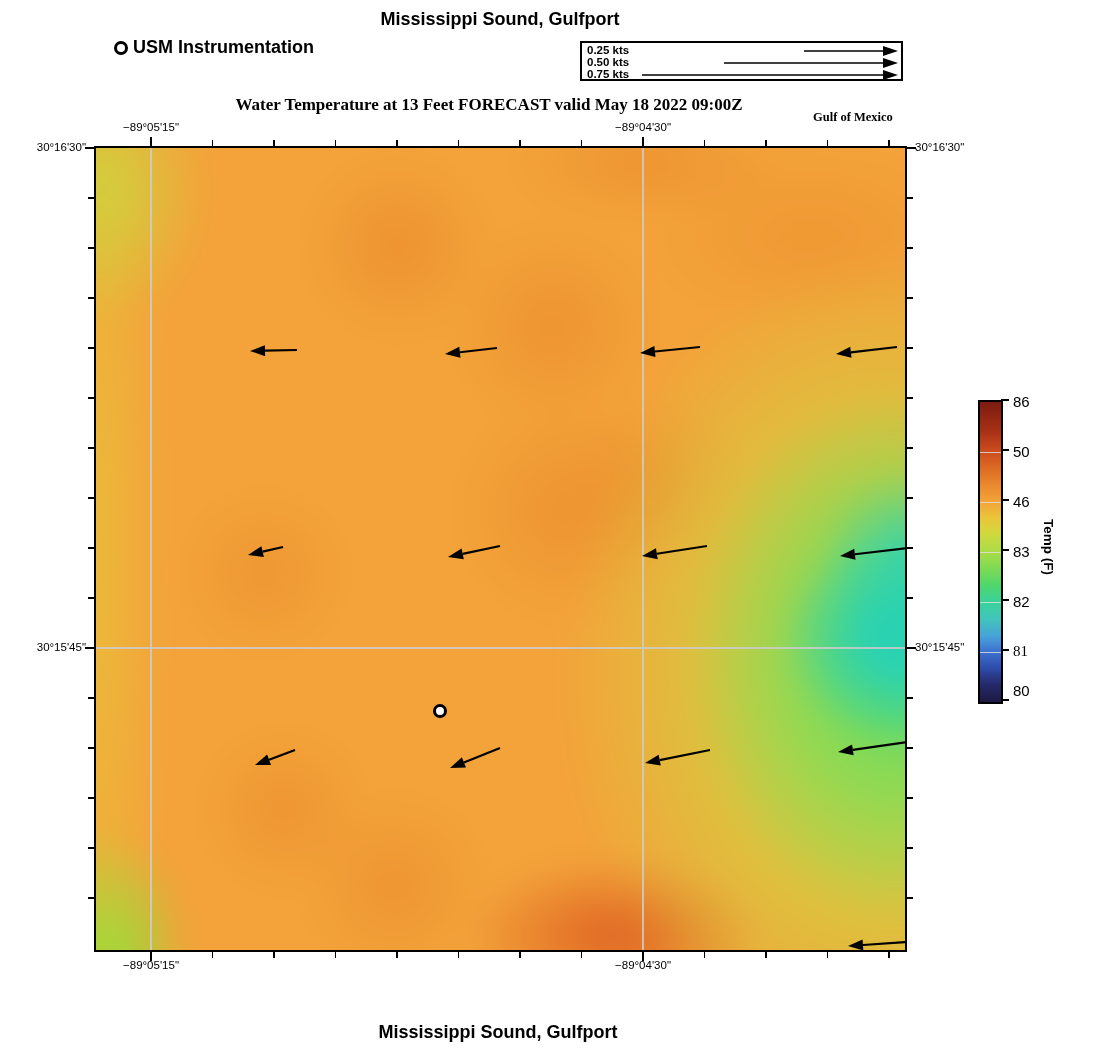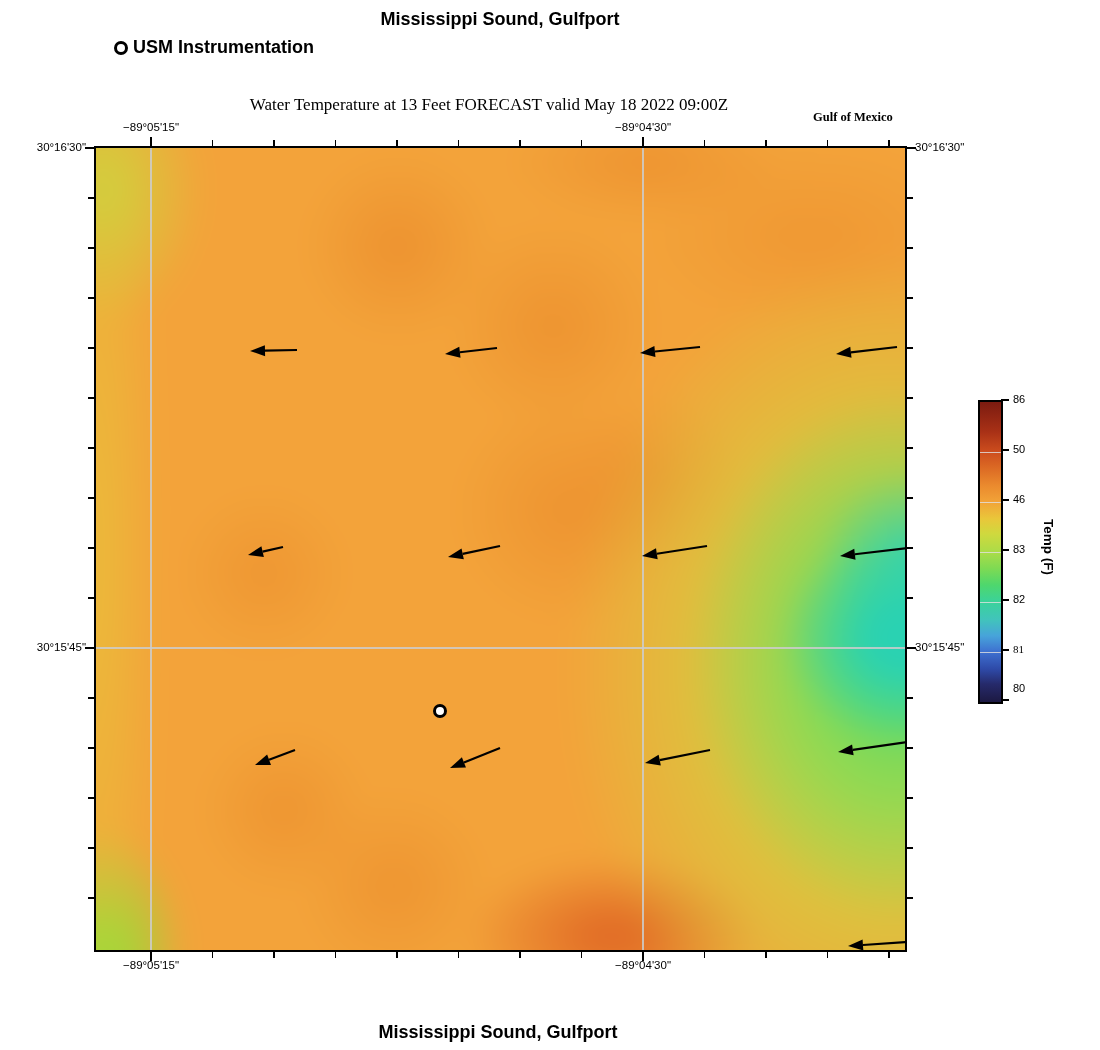--- a/index.html
+++ b/index.html
@@ -9,21 +9,21 @@
   .title-top{top:9px;left:500px;transform:translateX(-50%);font-size:18px;font-weight:bold;white-space:nowrap;}
   .title-bottom{top:1022px;left:498px;transform:translateX(-50%);font-size:18px;font-weight:bold;white-space:nowrap;}
   .usm-legend{top:37px;left:114px;display:flex;align-items:center;gap:5px;}
   .usm-circle{width:8px;height:8px;border:3px solid #000;border-radius:50%;background:#fff;}
   .usm-text{font-size:18px;font-weight:bold;white-space:nowrap;}
   .vel-box{top:41px;left:580px;width:323px;height:40px;border:2px solid #000;box-sizing:border-box;}
   .vel-labels{position:absolute;left:5px;top:1px;}
   .vel-label{font-size:11.5px;font-weight:bold;line-height:12px;white-space:nowrap;}
   .vel-svg{position:absolute;left:0;top:0;}
   .subtitle{top:95px;left:489px;transform:translateX(-50%);font-family:"Liberation Serif","DejaVu Serif",serif;
-            font-size:17px;font-weight:normal;white-space:nowrap;}
+            font-size:17px;font-weight:bold;white-space:nowrap;}
   .region-label{top:110px;left:813px;font-family:"Liberation Serif","DejaVu Serif",serif;
             font-size:12.5px;font-weight:bold;white-space:nowrap;}
   .map-frame{left:94px;top:146px;width:809px;height:802px;border:2px solid #000;overflow:hidden;background:#f3a33a;}
   .heat-inner{position:absolute;left:-40px;top:-40px;width:889px;height:882px;filter:blur(14px);
     background:
       radial-gradient(ellipse 125px 110px at 850px 530px, #2ad2b2 30%, rgba(42,210,178,0) 100%),
       radial-gradient(ellipse 95px 85px at 858px 448px, rgba(47,208,186,0.85) 0%, rgba(47,208,186,0) 100%),
       radial-gradient(ellipse 215px 265px at 848px 548px, rgba(98,219,96,0.9) 22%, rgba(98,219,96,0) 100%),
       radial-gradient(ellipse 330px 420px at 838px 565px, rgba(200,223,66,0.85) 28%, rgba(200,223,66,0) 100%),
       radial-gradient(ellipse 100px 135px at 48px 82px, rgba(211,205,61,0.95) 15%, rgba(211,205,61,0) 100%),
@@ -41,37 +41,58 @@
       radial-gradient(ellipse 170px 95px at 755px 128px, rgba(236,141,44,0.5) 0%, rgba(236,141,44,0) 100%),
       linear-gradient(#f3a33a,#f3a33a);}
   .gridline-v{position:absolute;top:0;width:2px;height:802px;background:rgba(205,205,205,0.85);}
   .gridline-h{position:absolute;left:0;height:2px;width:809px;background:rgba(205,205,205,0.85);}
   .arrow-svg{position:absolute;left:0;top:0;}
   .station{position:absolute;width:8px;height:8px;border:3px solid #000;border-radius:50%;background:#fff;}
   .tick{position:absolute;background:#000;}
   .axis-label{position:absolute;font-size:11.5px;white-space:nowrap;}
   .colorbar{left:978px;top:400px;width:21px;height:300px;border:2px solid #000;box-sizing:content-box;}
   .cb-line{position:absolute;left:0;width:21px;height:1px;background:rgba(225,225,225,0.8);}
-  .cb-ticklabel{position:absolute;font-size:11px;left:1013px;}
+  .cb-ticklabel{position:absolute;font-size:15px;left:1013px;}
   .cb-tick{position:absolute;left:1001px;width:8px;height:1.5px;background:#000;}
   .cb-label{left:1048px;top:547px;transform:translate(-50%,-50%) rotate(90deg);
             font-size:13.5px;font-weight:bold;white-space:nowrap;}
 </style>
 </head>
 <body>
 
 <div class="canvas">
 
   <div class="abs title-top">Mississippi Sound, Gulfport</div>
 
   <div class="abs usm-legend">
     <span class="usm-circle"></span>
     <span class="usm-text">USM Instrumentation</span>
   </div>
 
+  <div class="abs vel-box">
+    <div class="vel-labels">
+      <div class="vel-label">0.25 kts</div>
+      <div class="vel-label">0.50 kts</div>
+      <div class="vel-label">0.75 kts</div>
+    </div>
+    <svg id="vel-svg" class="vel-svg" width="319" height="36">
+        <g>
+          <line x1="222" y1="8" x2="301" y2="8" stroke="#000" stroke-width="1.6"></line>
+          <polygon points="316,8 301,13 301,3" fill="#000"></polygon>
+        </g>
+        <g>
+          <line x1="142" y1="20" x2="301" y2="20" stroke="#000" stroke-width="1.6"></line>
+          <polygon points="316,20 301,25 301,15" fill="#000"></polygon>
+        </g>
+        <g>
+          <line x1="60" y1="32" x2="301" y2="32" stroke="#000" stroke-width="1.6"></line>
+          <polygon points="316,32 301,37 301,27" fill="#000"></polygon>
+        </g>
+      </svg>
+  </div>
 
   <div class="abs subtitle">Water Temperature at 13 Feet FORECAST valid May 18 2022 09:00Z</div>
   <div class="abs region-label">Gulf of Mexico</div>
 
   <div class="abs map-frame">
     <div class="heat-inner"></div>
     <div id="grid-layer">
         <div class="gridline-v" style="left: 54px;"></div>
         <div class="gridline-v" style="left: 546px;"></div>
         <div class="gridline-h" style="top: 499px;"></div>

